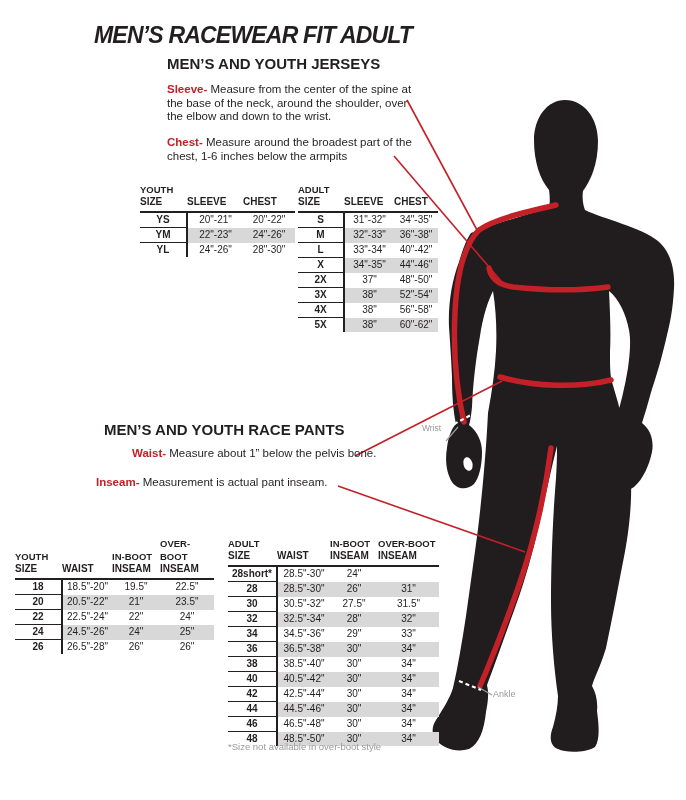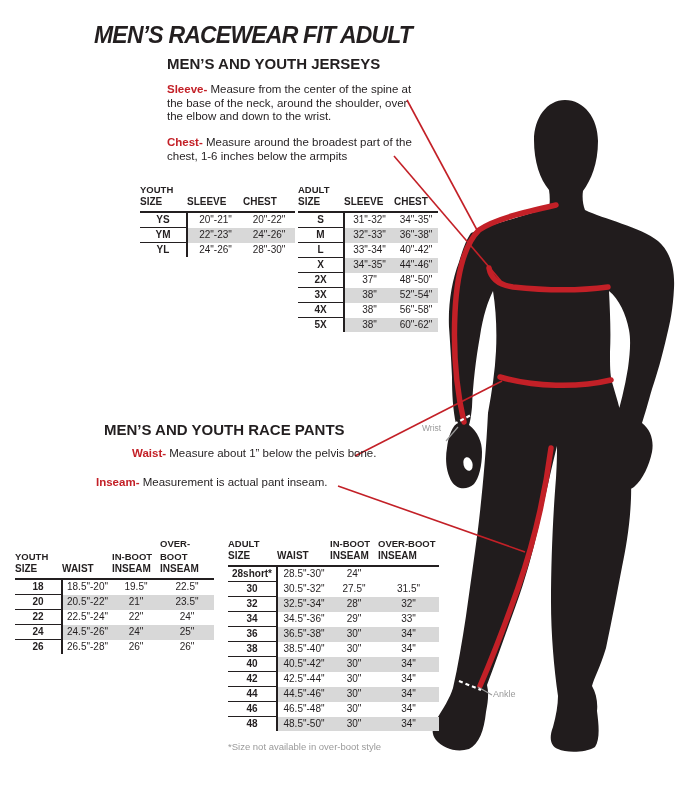--- a/index.html
+++ b/index.html
@@ -308,20 +308,26 @@
           </th>
         </tr>
       </thead>
       <tbody>
         <tr>
           <td>28short*</td>
           <td>28.5"-30"</td>
           <td>24"</td>
           <td></td>
         </tr>
+        <tr class="shaded">
+          <td>28</td>
+          <td>28.5"-30"</td>
+          <td>26"</td>
+          <td>31"</td>
+        </tr>
         <tr>
           <td>30</td>
           <td>30.5"-32"</td>
           <td>27.5"</td>
           <td>31.5"</td>
         </tr>
         <tr class="shaded">
           <td>32</td>
           <td>32.5"-34"</td>
           <td>28"</td>

